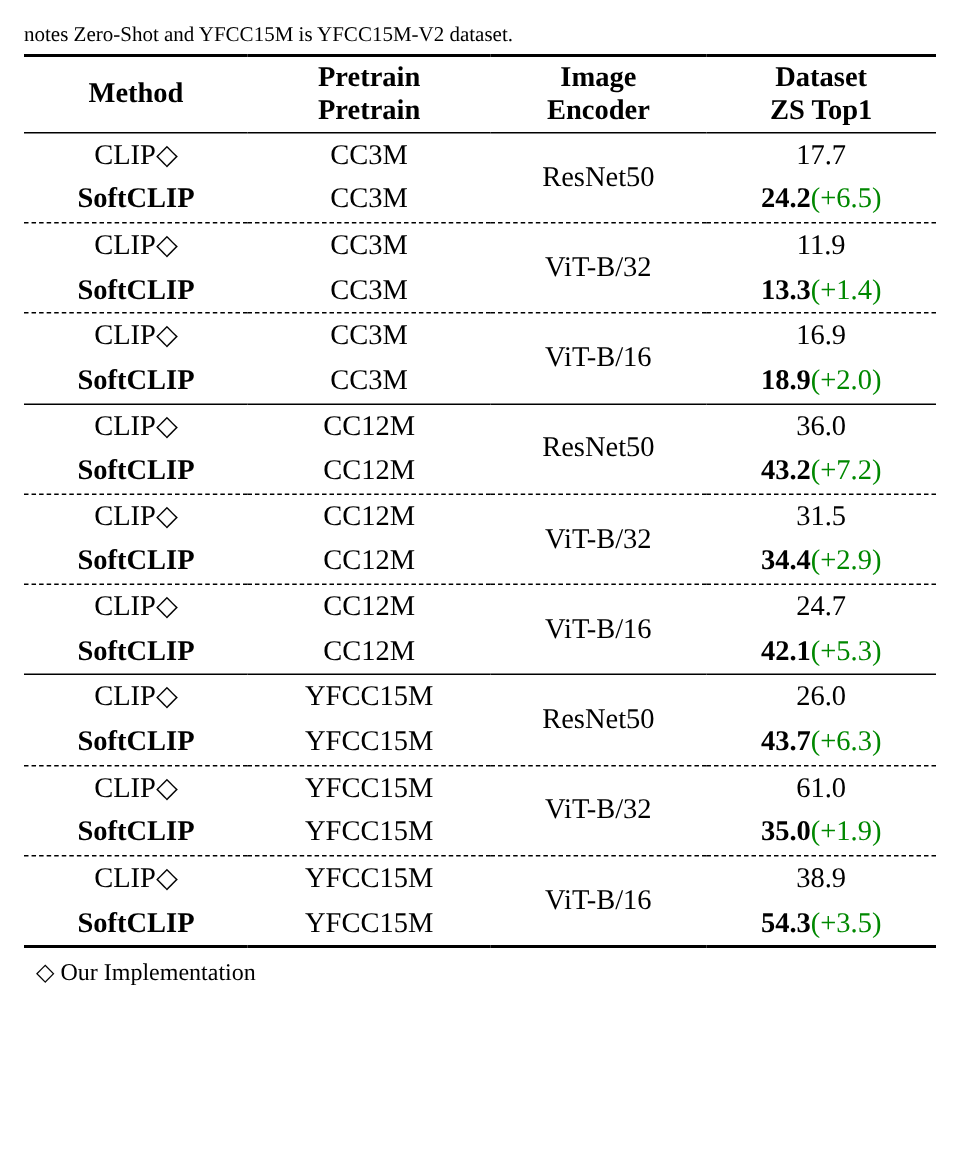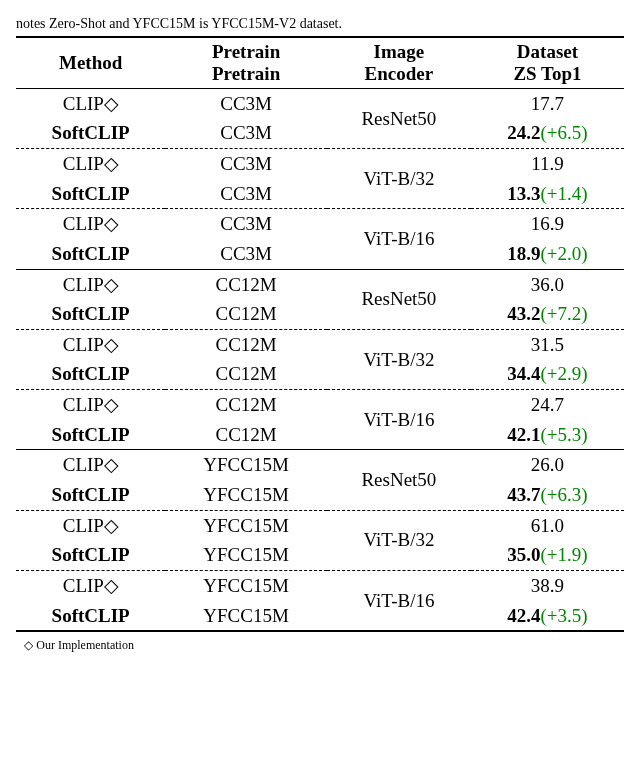--- a/index.html
+++ b/index.html
@@ -44,21 +44,21 @@
     }
     .bold {
       font-weight: bold;
       margin-top: 32px;
     }
     .delta {
       color: #008800;
       font-weight: normal;
     }
     .footnote {
-      font-size: 12px;
+      font-size: 16px;
       margin-top: 6px;
       padding-left: 8px;
     }
     .diamond {
       font-family: Arial, sans-serif;
     }
     .header-line {
       line-height: 1.15;
       padding-top: 3px;
       padding-bottom: 3px;
@@ -186,20 +186,20 @@
 
     <tr class="dash-rule">
       <td><span>CLIP</span><span class="diamond">◇</span></td>
       <td>YFCC15M</td>
       <td rowspan="2">ViT-B/16</td>
       <td>38.9</td>
     </tr>
     <tr class="bot-rule">
       <td class="bold">SoftCLIP</td>
       <td>YFCC15M</td>
-      <td><span class="bold">42.4</span><span class="delta">(+3.5)</span></td>
+      <td><span class="bold">54.3</span><span class="delta">(+3.5)</span></td>
     </tr>
   </tbody>
 </table>
 
 <div class="footnote">
   <span class="diamond">◇</span><span> Our Implementation</span>
 </div>
 
 </body></html>

